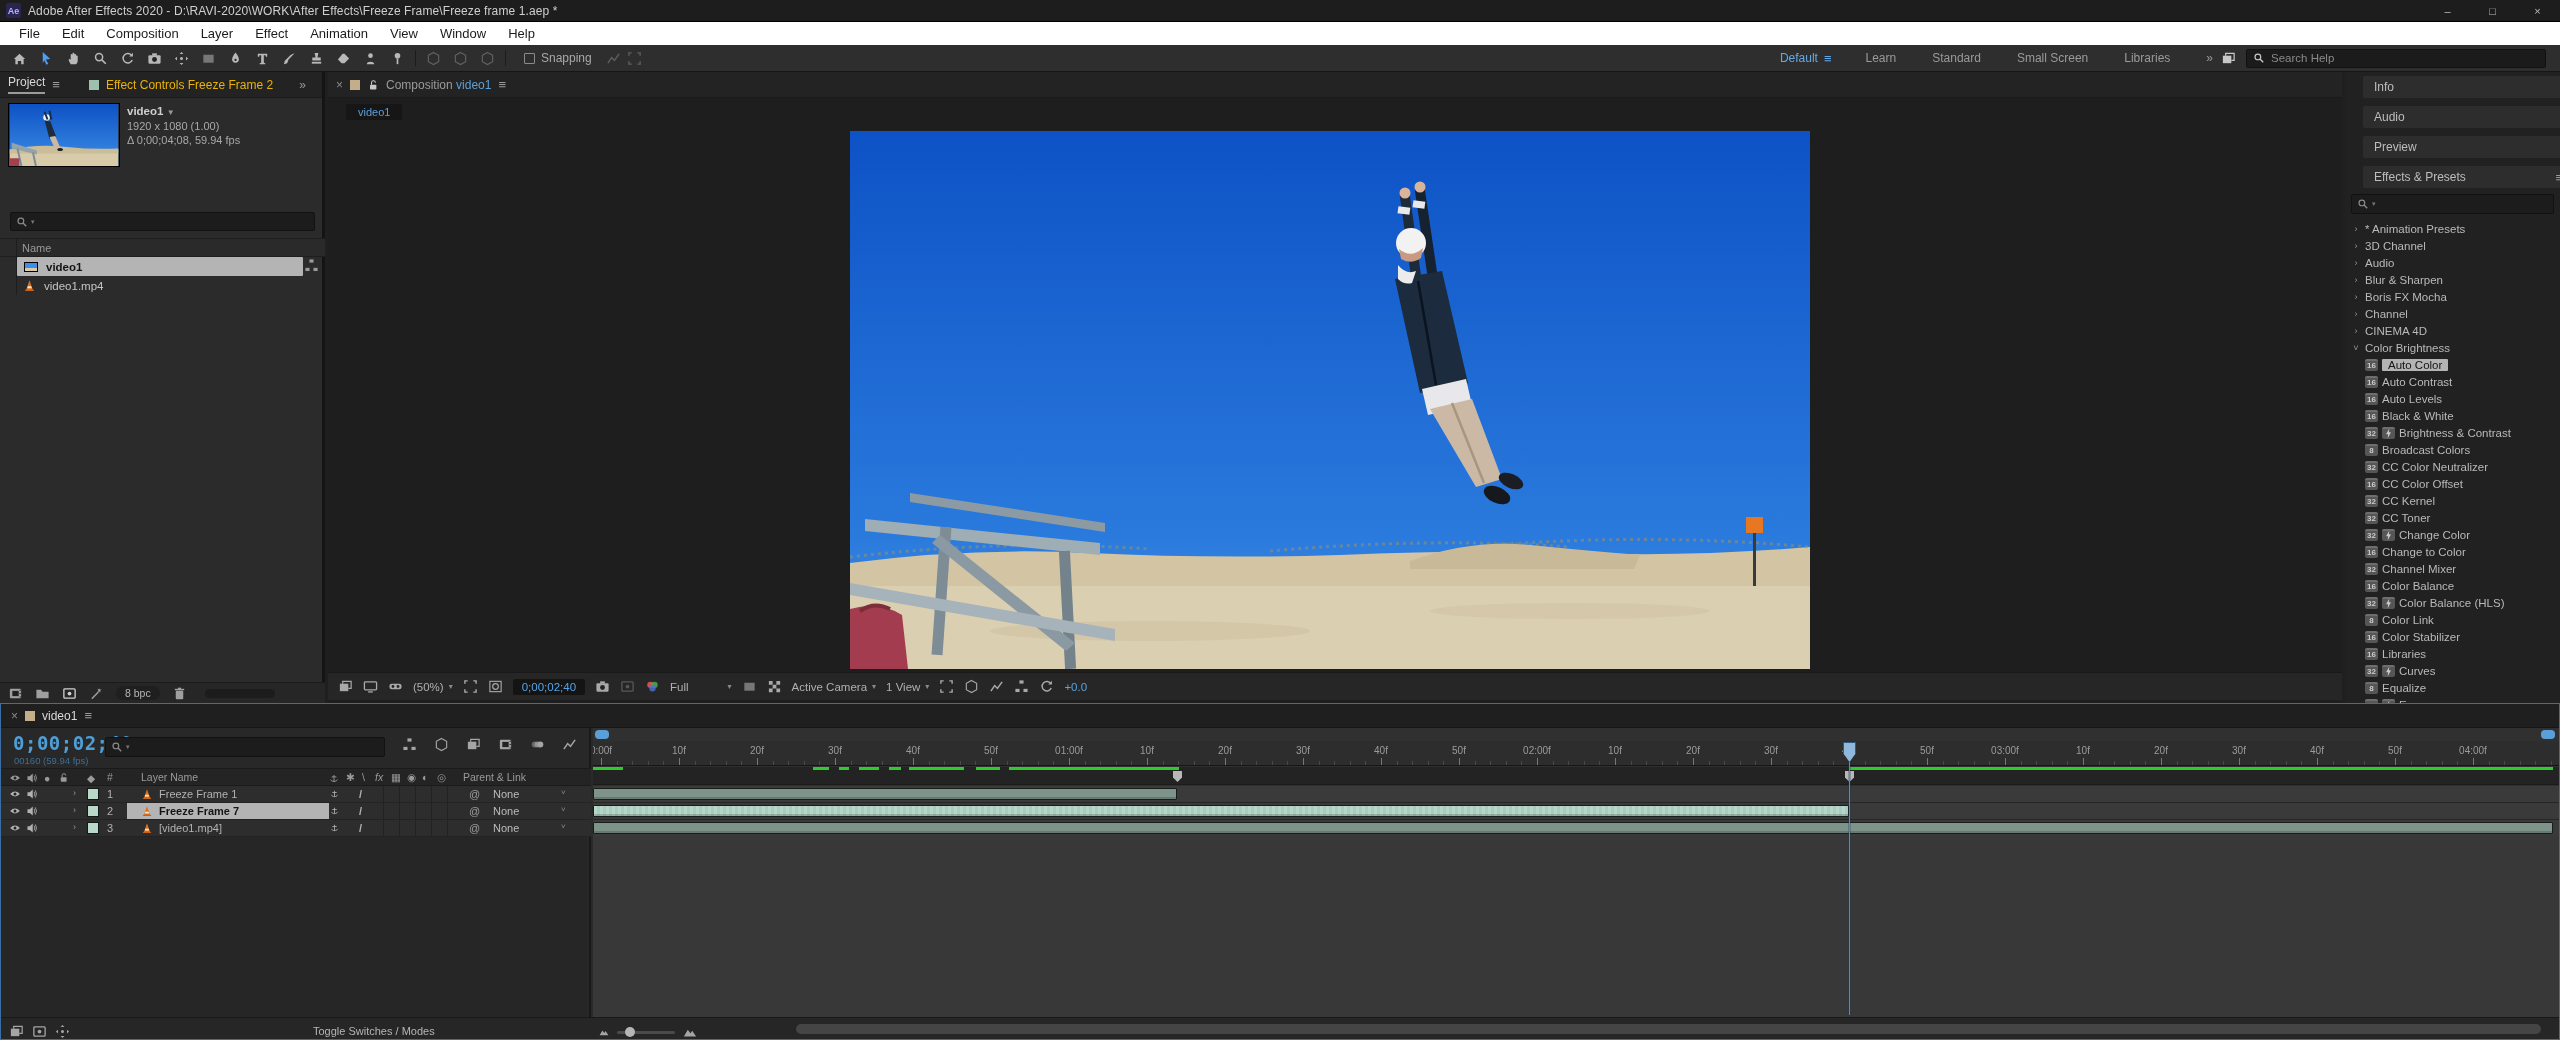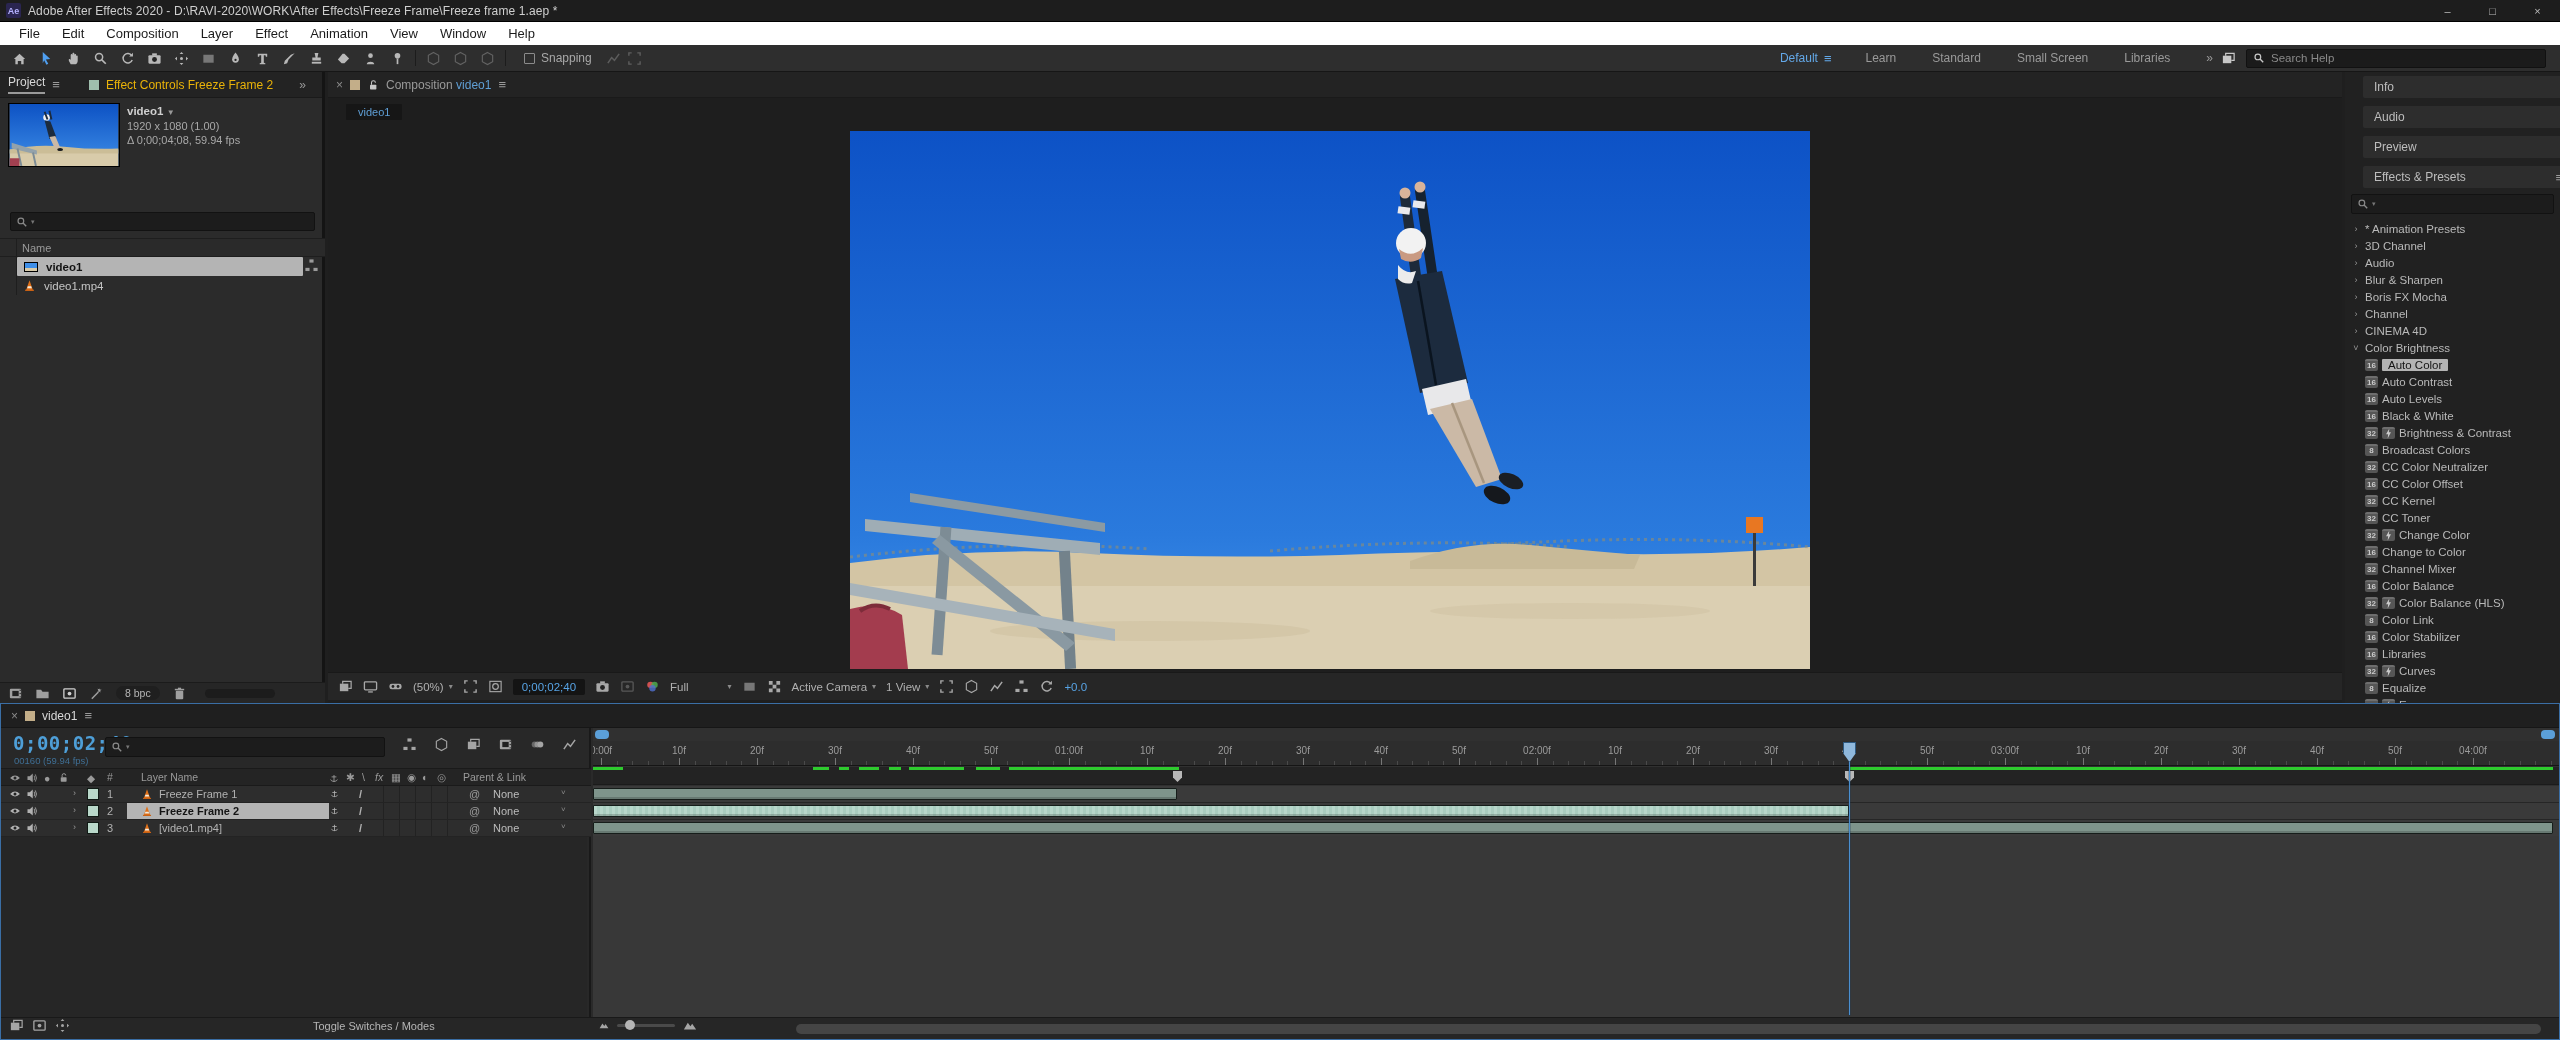--- a/index.html
+++ b/index.html
@@ -96,21 +96,21 @@
   .navhandle{position:absolute;top:2px;width:14px;height:9px;background:#5b9fd8;border-radius:4px}
   .cache{position:absolute;left:0;top:39px;width:100%;height:18px;background:#232323;border-bottom:1px solid #1b1b1b}
   .seg{position:absolute;top:0;height:3px;background:#2ecb2e}
   .wamarker{position:absolute;top:4px;width:9px;height:11px;background:#b8b8b8;clip-path:polygon(0 0,100% 0,100% 60%,50% 100%,0 60%)}
   .trackrow{position:absolute;left:0;width:100%;height:17px;background:#3a3a3a;border-bottom:1px solid #262626}
   .bar{position:absolute;top:2px;height:12px;background:#7e948b;border:1px solid #161d1a;border-radius:1px;box-shadow:inset 0 -2px 0 rgba(0,0,0,.18)}
   .bar.selbar{background:repeating-linear-gradient(90deg,#b7d6ca 0 3px,#a9ccbf 3px 6px)}
   .tl-below{position:absolute;left:0;top:108px;width:100%;bottom:0;background:#383838}
   .ph-line{position:absolute;top:14px;bottom:2px;width:1px;background:#4a8fd0;box-shadow:0 0 0 .5px rgba(30,60,90,.6)}
   .ph-head{position:absolute;top:14px;width:13px;height:20px;margin-left:-6px;background:#8fb8dc;border:1px solid #2d5a82;clip-path:polygon(0 0,100% 0,100% 55%,50% 100%,0 55%)}
-  .tl-bottom{position:absolute;left:0;bottom:0;width:100%;height:22px;background:#262626;border-top:1px solid #191919;display:flex;align-items:flex-start;color:#a5a5a5}
+  .tl-bottom{position:absolute;left:0;bottom:0;width:100%;height:22px;background:#262626;border-top:1px solid #191919;display:flex;align-items:flex-end;color:#a5a5a5}
   .togglebtn{position:absolute;left:300px;color:#b5b5b5;font-size:11px;padding:2px 12px}
   .zslider{position:absolute;left:598px;display:flex;align-items:center;gap:8px}
   .ztrack{width:58px;height:3px;background:#4a4a4a;border-radius:2px;position:relative}
   .zknob{position:absolute;left:8px;top:-4px;width:10px;height:10px;border-radius:50%;background:#b5b5b5}
   .hscroll{position:absolute;left:795px;right:18px;top:6px;height:10px;background:#454545;border-radius:5px}
   
   .scene{width:100%;height:100%;display:block}
 </style>
 </head>
 <body>
@@ -879,21 +879,21 @@
           </svg>
     <svg class="ic cell-ic" viewBox="0 0 16 16" style="left:25px;width:12px;height:12px">
             <use href="#i-spk"></use>
           </svg>
     <span class="cell-ic" style="left:72px;color:#9a9a9a;font-size:9px">›</span>
     <span class="lchip"></span>
     <span class="cell-ic" style="left:106px">2</span>
     <svg class="ic " viewBox="0 0 16 16" style="position:absolute;left:140px;top:2px;width:12px;height:12px">
             <use href="#i-cone"></use>
           </svg>
-    <span class="cell-ic" style="left:158px;color:#141414;font-weight:bold">Freeze Frame 2</span>
+    <span class="cell-ic" style="left:158px;color:#141414;font-weight:bold">Freeze Frame 7</span>
     <svg class="ic cell-ic" viewBox="0 0 16 16" style="left:328px;width:11px;height:11px">
             <use href="#i-anchor"></use>
           </svg>
     <span class="cell-ic" style="left:358px;font-weight:bold">/</span>
     <span class="colline" style="left:382px"></span>
           <span class="colline" style="left:398px"></span>
           <span class="colline" style="left:414px"></span>
           <span class="colline" style="left:430px"></span>
           <span class="colline" style="left:446px"></span>
     <span class="cell-ic" style="left:468px;color:#9a9a9a">@</span>

